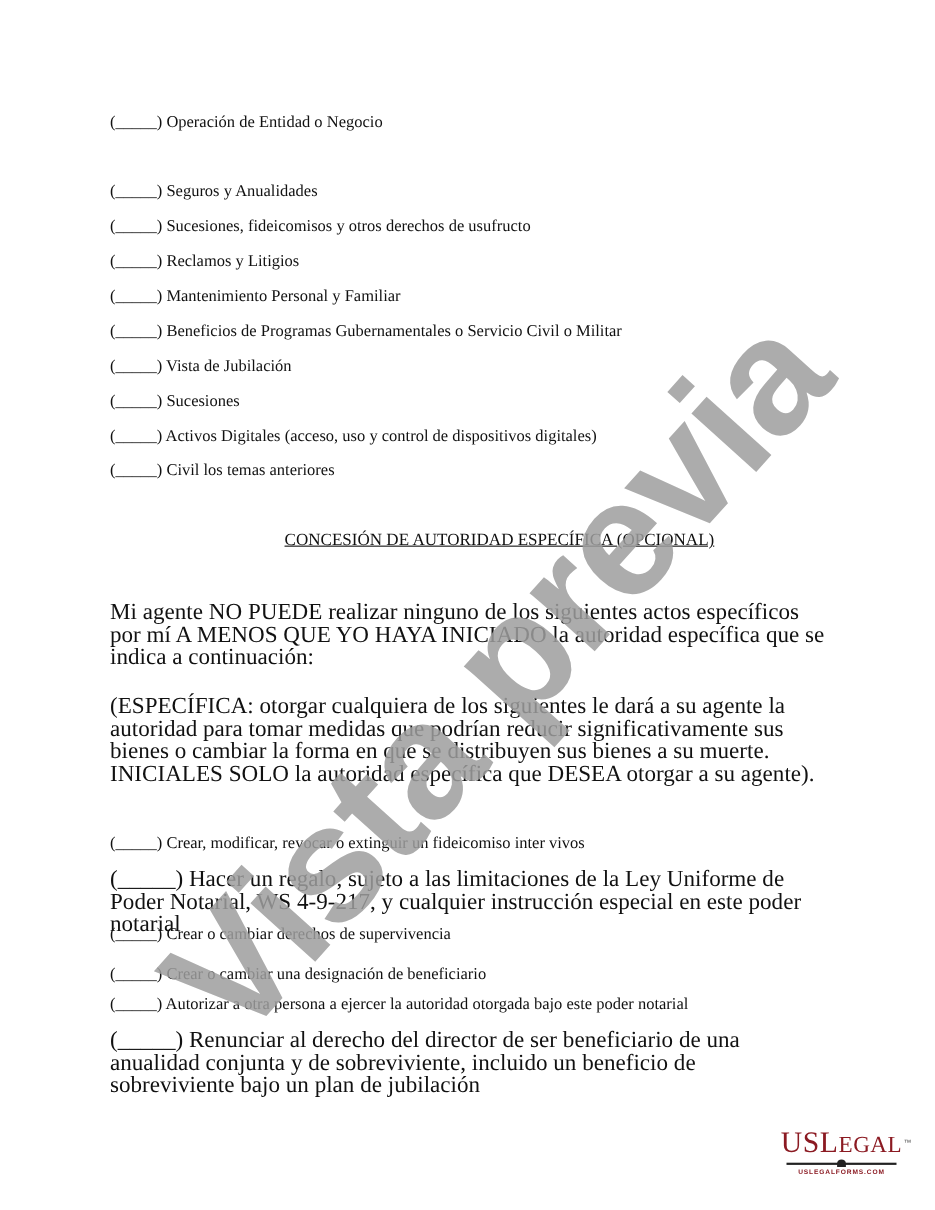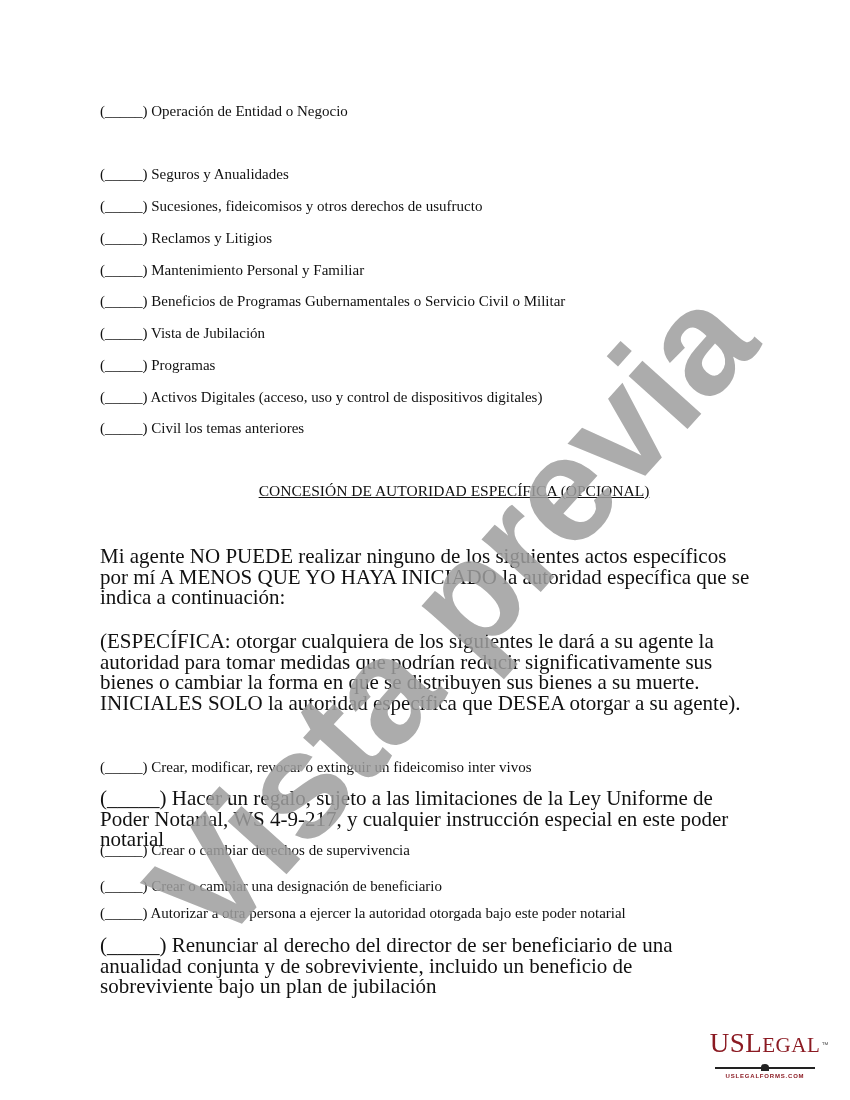--- a/index.html
+++ b/index.html
@@ -7,21 +7,21 @@
          font-family:"Liberation Serif", "DejaVu Serif", serif; color:#111; }
   .line { position:absolute; left:100px; font-size:15px; white-space:nowrap; line-height:20px; }
   .para { position:absolute; left:100px; width:650px; font-size:21px; line-height:20.5px; }
   .heading { position:absolute; left:0; width:850px; text-align:center; font-size:15.5px; text-decoration:underline;margin-left:29px; }
   .blank { letter-spacing:0; }
   .watermark { position:absolute; left:40px; top:540px; width:820px; text-align:center;
                font-family:"Liberation Sans", "DejaVu Sans", sans-serif; font-weight:bold;
                font-size:150px; color:#9e9e9e; opacity:0.85; transform:rotate(-48deg);
                transform-origin:center center; pointer-events:none; line-height:150px; letter-spacing:-2px; }
   .logo { position:absolute; left:705px; top:1024px; width:120px; text-align:center; }
-  .logo-main { font-family:"Liberation Serif", serif; color:#8b1a22; font-size:27px; letter-spacing:0.5px; line-height:38px; }
+  .logo-main { font-family:"Liberation Serif", serif; color:#8b1a22; font-size:27px; letter-spacing:0.5px; line-height:28px; }
   .logo-main .small { font-size:21px; }
   .logo-tm { position:absolute; right:-4px; top:2px; font-size:7px; color:#555; font-family:"Liberation Sans", sans-serif; }
   .logo-wings { height:6px; margin:1px auto 0; width:100px; position:relative; }
   .logo-wings::before { content:""; position:absolute; left:0; right:0; top:2px; height:2px; background:#222; }
   .logo-wings::after { content:""; position:absolute; left:46px; top:-1px; width:8px; height:7px; background:#222; border-radius:50% 50% 0 0; }
   .logo-url { font-family:"Liberation Sans", sans-serif; font-size:6px; color:#8b1a22; letter-spacing:0.8px; margin-top:2px; font-weight:bold; }
 </style>
 </head>
 <body>
 
@@ -48,21 +48,21 @@
 <div class="line" style="top:291px">
   <span class="blank">(_____)</span>
   <span>Beneficios de Programas Gubernamentales o Servicio Civil o Militar</span>
 </div>
 <div class="line" style="top:323px">
   <span class="blank">(_____)</span>
   <span>Vista de Jubilación</span>
 </div>
 <div class="line" style="top:355px">
   <span class="blank">(_____)</span>
-  <span>Programas</span>
+  <span>Sucesiones</span>
 </div>
 <div class="line" style="top:387px">
   <span class="blank">(_____)</span>
   <span>Activos Digitales (acceso, uso y control de dispositivos digitales)</span>
 </div>
 <div class="line" style="top:418px">
   <span class="blank">(_____)</span>
   <span>Civil los temas anteriores</span>
 </div>
 

